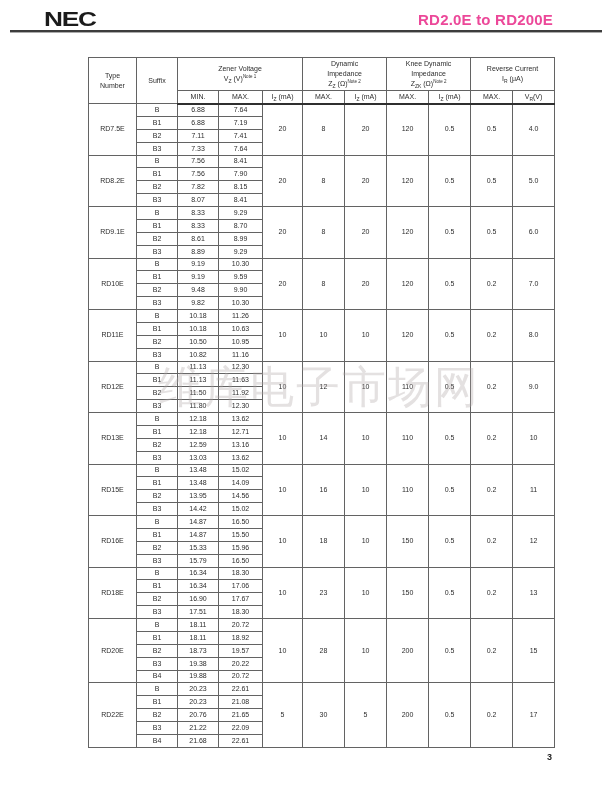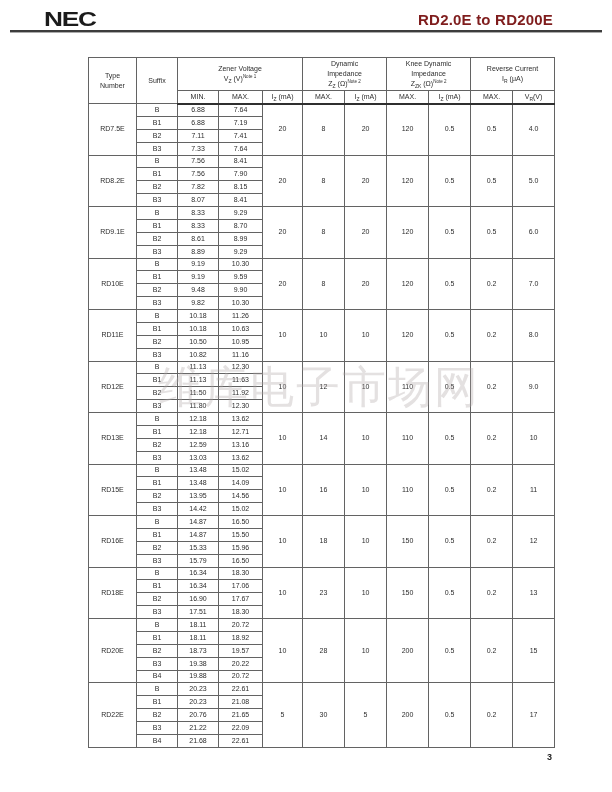--- a/index.html
+++ b/index.html
@@ -8,21 +8,21 @@
     font-family:"Liberation Sans", sans-serif;color:#2d2d2d;overflow:hidden;
   }
   
   .brand{
     position:absolute;left:44px;top:7px;font-size:21px;font-weight:800;
     letter-spacing:-1px;transform:scaleX(1.25);transform-origin:left center;
     color:#1b1b1b;
   }
   .doc-title{
     position:absolute;right:59px;top:11px;font-size:15px;font-weight:bold;
-    color:#7f1d1d;letter-spacing:0.2px;
+    color:#ec4899;letter-spacing:0.2px;
   }
   .header-rule{
     position:absolute;left:10px;top:30px;width:592px;height:2px;
     background:#3d3d3d;border-bottom:1px solid #ababab;
   }
   
   .watermark{
     position:absolute;left:158px;top:358px;font-size:44px;letter-spacing:2px;
     color:rgba(175,166,166,0.34);white-space:nowrap;pointer-events:none;z-index:5;
     font-family:"DejaVu Sans", sans-serif;

